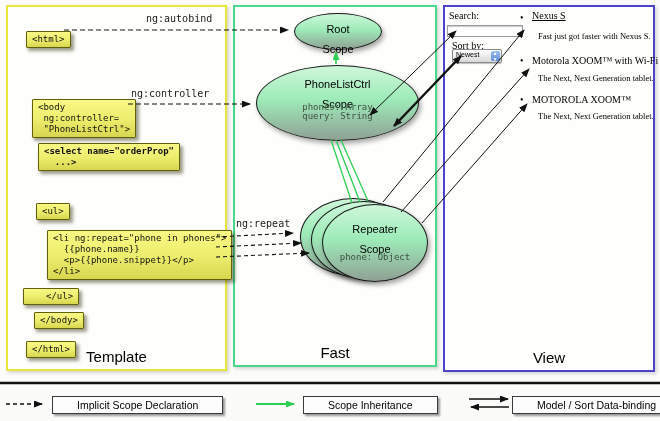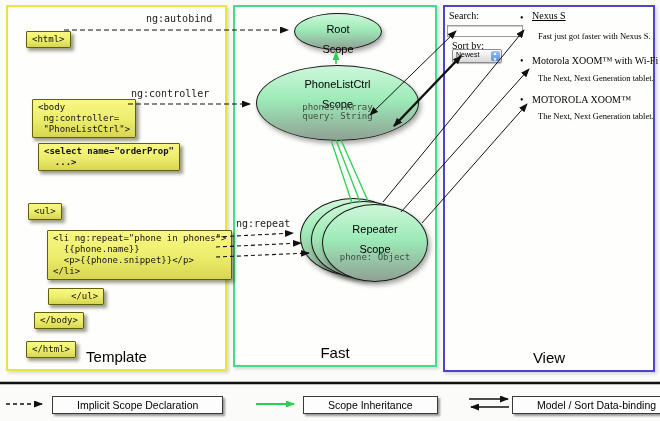--- a/index.html
+++ b/index.html
@@ -66,26 +66,26 @@
   <div class="col col-view">
     <div class="col-label">View</div>
   </div>
 
   <pre class="code-box" style="left:14px;top:19px;">&lt;html&gt;</pre>
   <pre class="code-box" style="left:20px;top:87px;">&lt;body
  ng:controller=
  "PhoneListCtrl"&gt;</pre>
   <pre class="code-box bold" style="left:26px;top:131px;">&lt;select name="orderProp"
   ...&gt;</pre>
-  <pre class="code-box" style="left:16px;top:191px;">&lt;ul&gt;</pre>
+  <pre class="code-box" style="left:24px;top:191px;">&lt;ul&gt;</pre>
   <pre class="code-box" style="left:35px;top:218px;">&lt;li ng:repeat="phone in phones"&gt;
   {{phone.name}}
   &lt;p&gt;{{phone.snippet}}&lt;/p&gt;
 &lt;/li&gt;</pre>
-  <pre class="code-box" style="left:36px;top:276px;padding-left:22px;">&lt;/ul&gt;</pre>
+  <pre class="code-box" style="left:11px;top:276px;padding-left:22px;">&lt;/ul&gt;</pre>
   <pre class="code-box" style="left:22px;top:300px;">&lt;/body&gt;</pre>
   <pre class="code-box" style="left:14px;top:329px;">&lt;/html&gt;</pre>
 
   <div class="anno" style="left:146px;top:13px;">ng:autobind</div>
   <div class="anno" style="left:131px;top:88px;">ng:controller</div>
   <div class="anno" style="left:236px;top:218px;">ng:repeat</div>
 
   <div class="ellipse" style="left:294px;top:13px;width:86px;height:35px;">
     <div class="scope-title" style="top:5px;">Root
 Scope</div>

